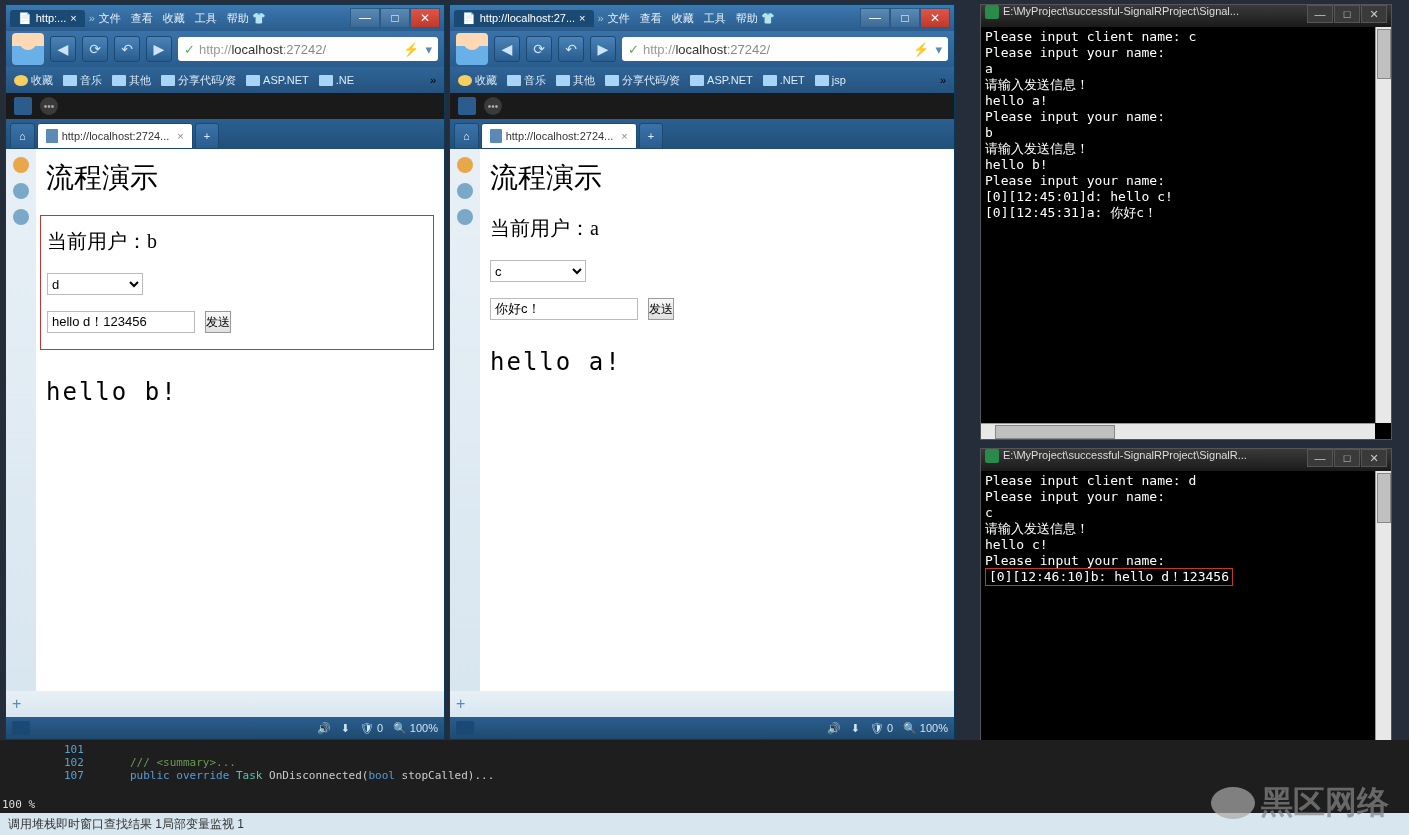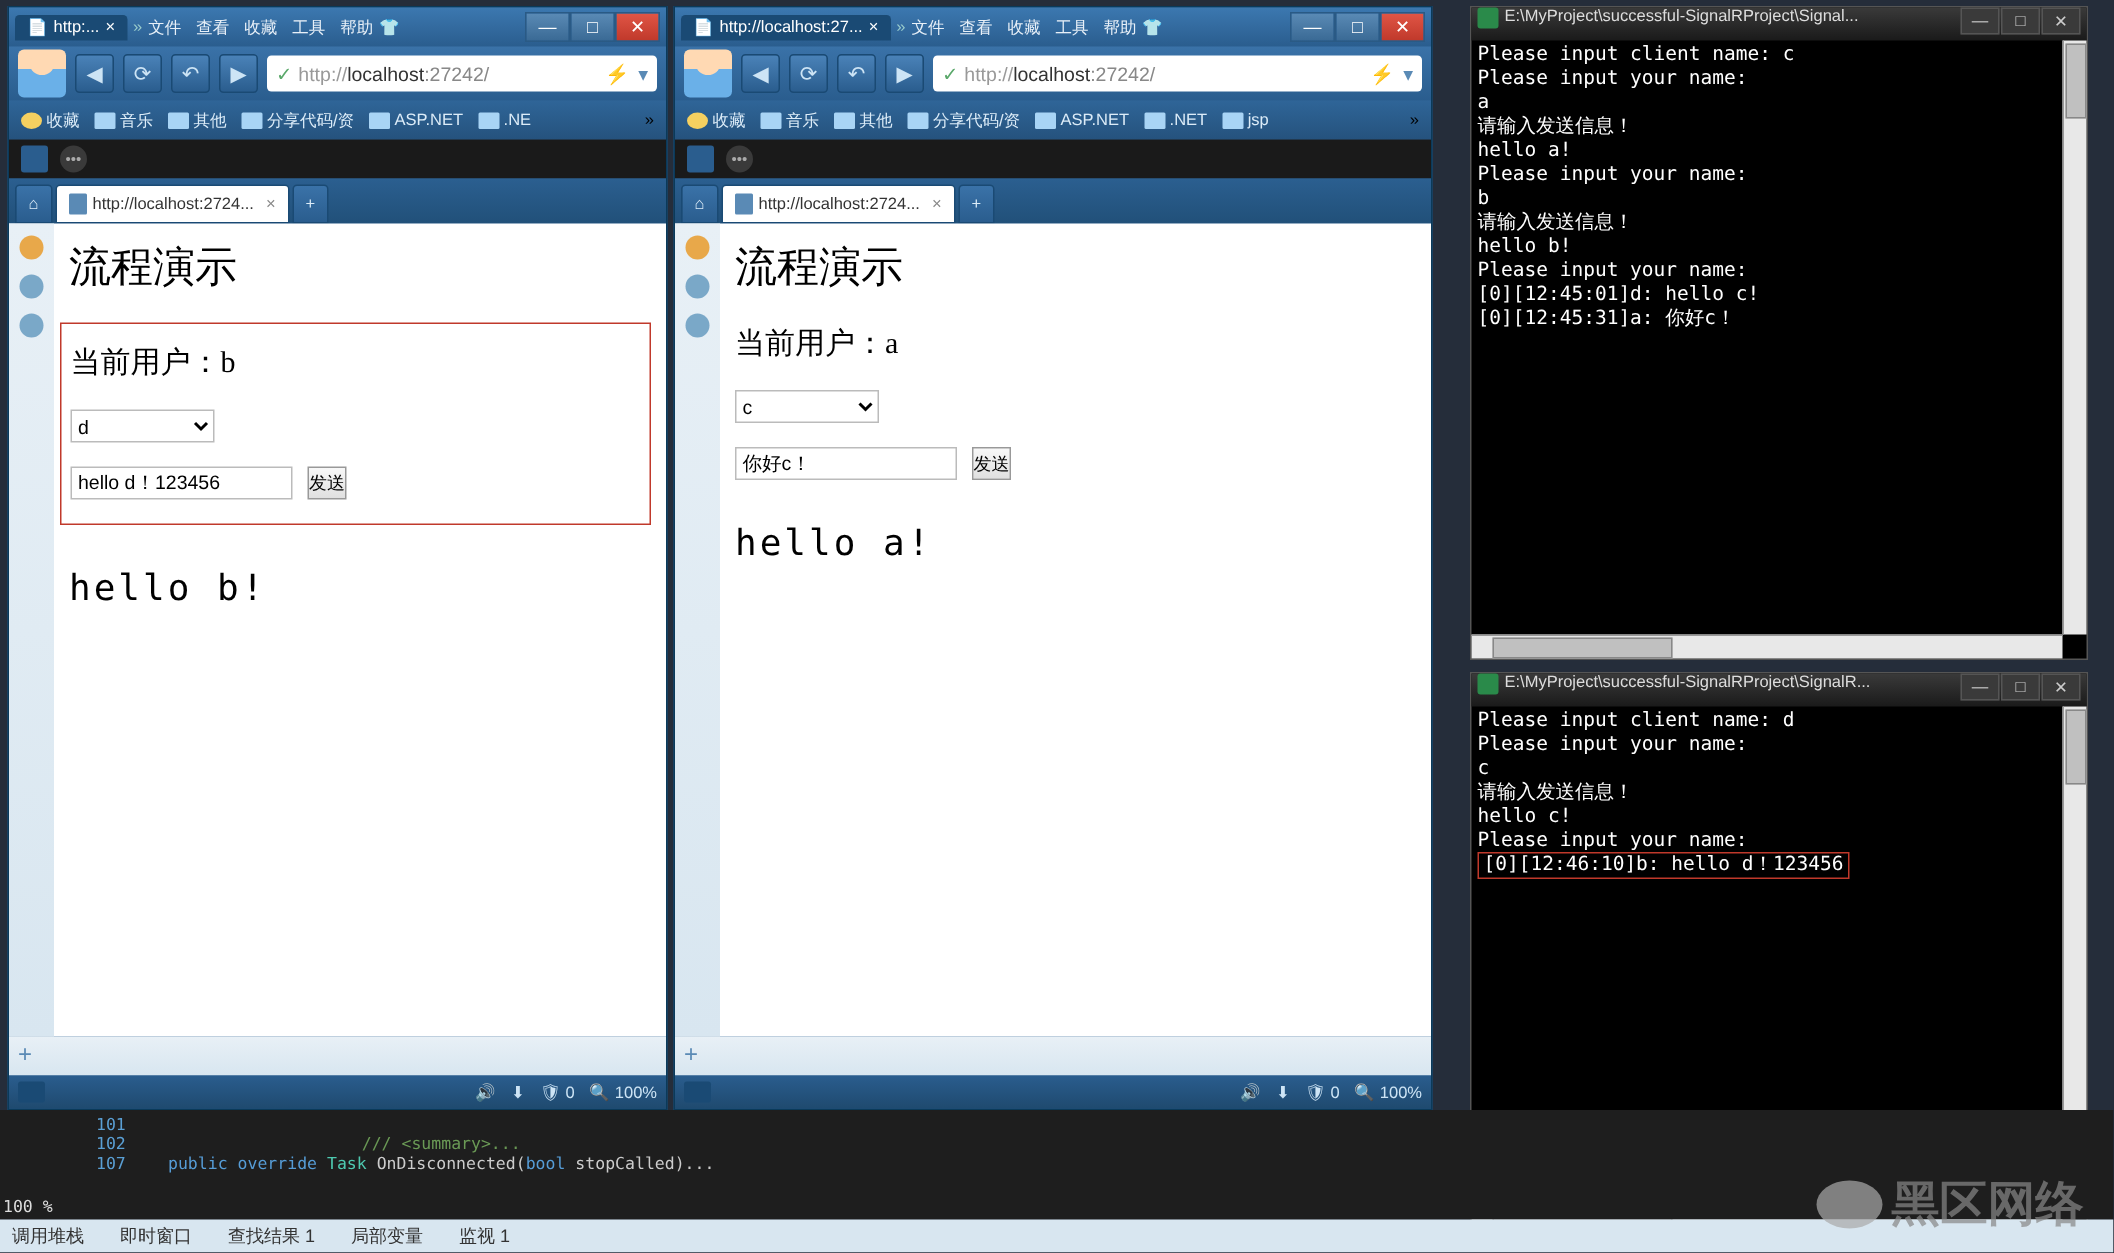--- a/index.html
+++ b/index.html
@@ -201,29 +201,29 @@
   line-height: 16px; margin-top: -1px;
 }
 
 
 .ide-strip {
   position:absolute; left:0; right:0; bottom:22px; top: 740px;
   background: #1e1e1e; color:#ccc; font-family: Consolas, monospace;
   font-size: 12px;
 }
 .ide-gutter { position:absolute;left:20px;top:3px;color:#5a9fd4;font-size:11px;line-height:13px;margin-left:44px;}
-.ide-code { position:absolute;left:112px;top:3px;line-height:13px;font-size:11px;text-align:center;}
+.ide-code { position:absolute;left:130px;top:3px;line-height:13px;font-size:11px;}
 .kw { color:#569cd6; }
 .cm { color:#6a9955; }
 .ty { color:#4ec9b0; }
 .ide-zoom { position:absolute;left:2px;bottom:2px;color:#ddd;font-size:11px;}
 .ide-status {
   position:absolute;left:0;right:0;bottom:0;height:22px;
   background:#d8e6f0;color:#333;font-size:12px;
-  display:flex;align-items:center;gap:24px;padding:0 8px;
+  display:flex;align-items:center;gap:0;padding:0 8px;
 }
 .watermark {
   position:absolute;right:20px;bottom:10px;
   font-size:32px;color:#888;font-weight:bold;
   font-family:SimHei,sans-serif;
   display:flex;align-items:center;gap:6px;
   opacity:0.7;
   text-align:right;
 }
 .watermark .ear{ width:44px;height:32px;background:#aaa;border-radius:50%;position:relative; }

